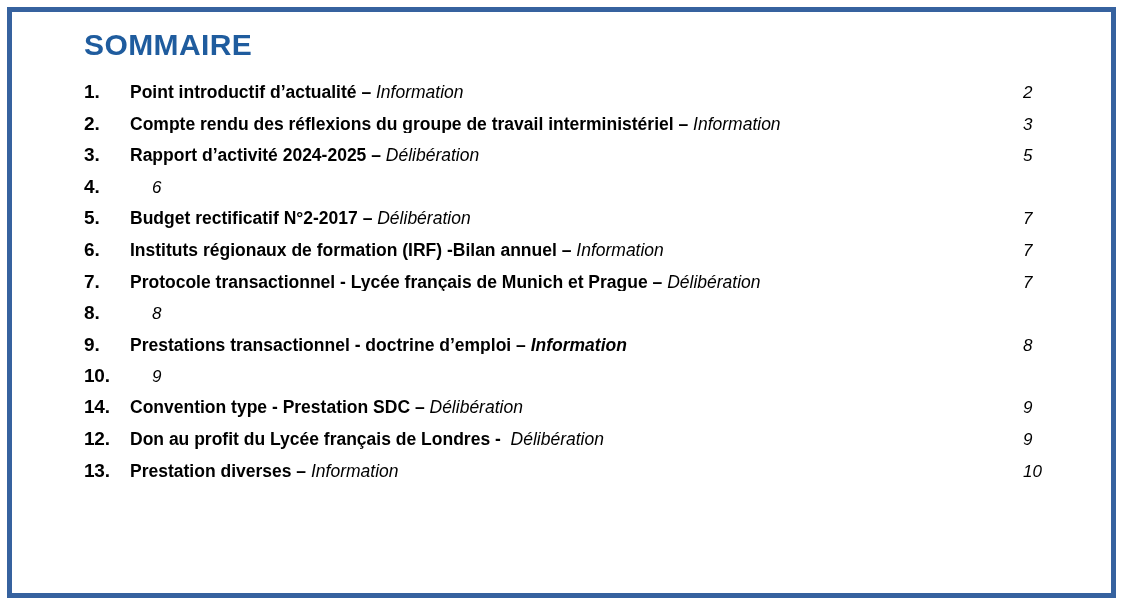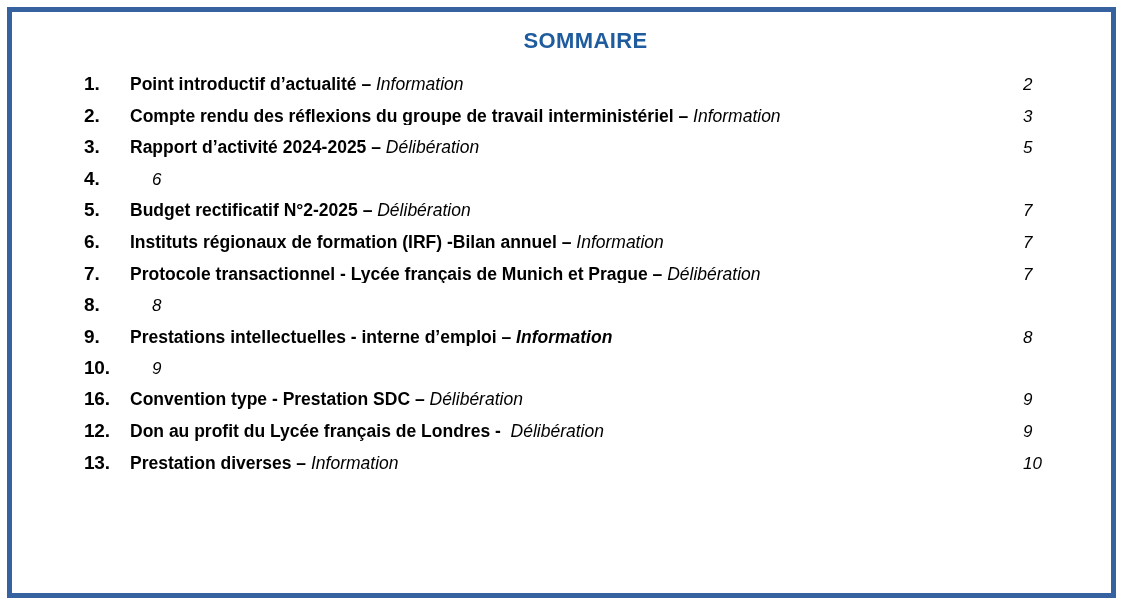--- a/index.html
+++ b/index.html
@@ -40,26 +40,25 @@
     left: 0;
     top: 0;
     right: 0;
     bottom: 0;
     padding: 30px 36px 0 84px;
     box-sizing: border-box;
   }
 
   #title {
     color: #1f5c9e;
-    font-size: 22px;
+    font-size: 30px;
     font-weight: bold;
     letter-spacing: 0.4px;
     line-height: 1;
     margin: 0 0 16px 0;
-    text-align: center;
   }
 
   #toc {
     list-style: none;
     margin: 0;
     padding: 0;
   }
 
   .toc-row {
     display: flex;
@@ -143,48 +142,48 @@
           <span class="toc-num">3.</span>
           <span class="toc-text"><span class="toc-label">Rapport d’activité 2024-2025</span><span class="toc-sep"> – </span><span class="toc-kind">Délibération</span></span>
           <span class="toc-page">5</span>
         </li>
         <li class="toc-row">
           <span class="toc-num">4.</span>
           <span class="toc-page">6</span>
         </li>
         <li class="toc-row">
           <span class="toc-num">5.</span>
-          <span class="toc-text"><span class="toc-label">Budget rectificatif N°2-2025</span><span class="toc-sep"> – </span><span class="toc-kind">Délibération</span></span>
+          <span class="toc-text"><span class="toc-label">Budget rectificatif N°2-2017</span><span class="toc-sep"> – </span><span class="toc-kind">Délibération</span></span>
           <span class="toc-page">7</span>
         </li>
         <li class="toc-row">
           <span class="toc-num">6.</span>
           <span class="toc-text"><span class="toc-label">Instituts régionaux de formation (IRF) -Bilan annuel</span><span class="toc-sep"> – </span><span class="toc-kind">Information</span></span>
           <span class="toc-page">7</span>
         </li>
         <li class="toc-row">
           <span class="toc-num">7.</span>
           <span class="toc-text"><span class="toc-label">Protocole transactionnel - Lycée français de Munich et Prague</span><span class="toc-sep"> – </span><span class="toc-kind">Délibération</span></span>
           <span class="toc-page">7</span>
         </li>
         <li class="toc-row">
           <span class="toc-num">8.</span>
           <span class="toc-page">8</span>
         </li>
         <li class="toc-row">
           <span class="toc-num">9.</span>
-          <span class="toc-text"><span class="toc-label">Prestations intellectuelles - interne d’emploi</span><span class="toc-sep"> – </span><span class="toc-kind strong">Information</span></span>
+          <span class="toc-text"><span class="toc-label">Prestations transactionnel - doctrine d’emploi</span><span class="toc-sep"> – </span><span class="toc-kind strong">Information</span></span>
           <span class="toc-page">8</span>
         </li>
         <li class="toc-row wide">
           <span class="toc-num">10.</span>
           <span class="toc-page">9</span>
         </li>
         <li class="toc-row wide">
-          <span class="toc-num">16.</span>
+          <span class="toc-num">14.</span>
           <span class="toc-text"><span class="toc-label">Convention type - Prestation SDC</span><span class="toc-sep"> – </span><span class="toc-kind">Délibération</span></span>
           <span class="toc-page">9</span>
         </li>
         <li class="toc-row wide">
           <span class="toc-num">12.</span>
           <span class="toc-text"><span class="toc-label">Don au profit du Lycée français de Londres</span><span class="toc-sep"> -  </span><span class="toc-kind">Délibération</span></span>
           <span class="toc-page">9</span>
         </li>
         <li class="toc-row wide">
           <span class="toc-num">13.</span>

